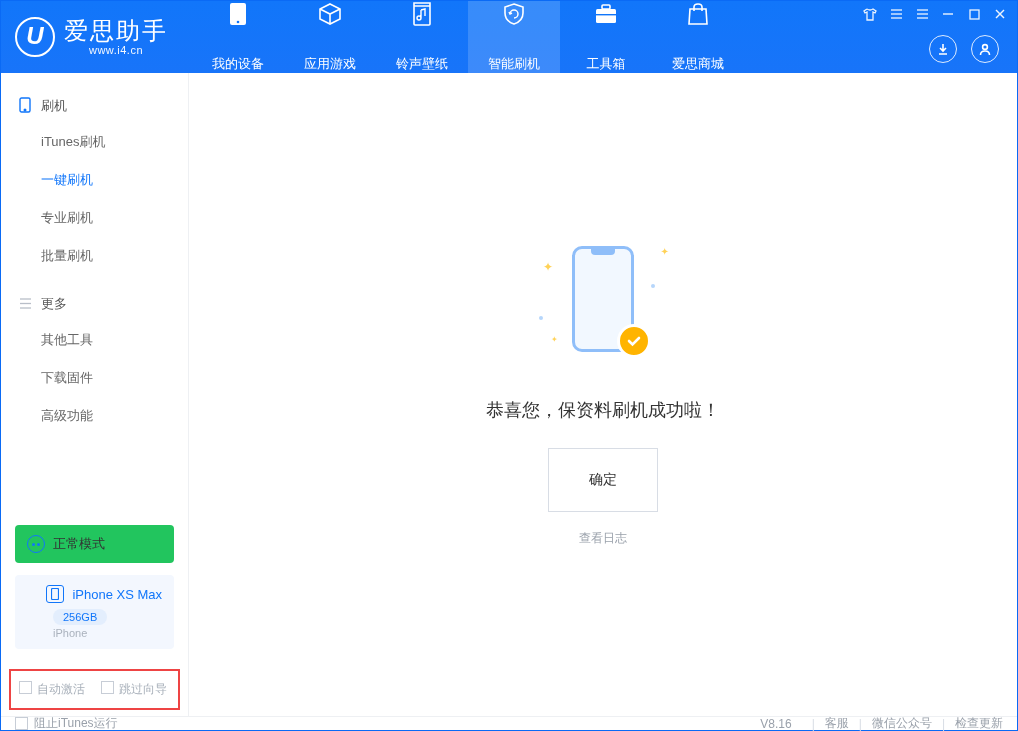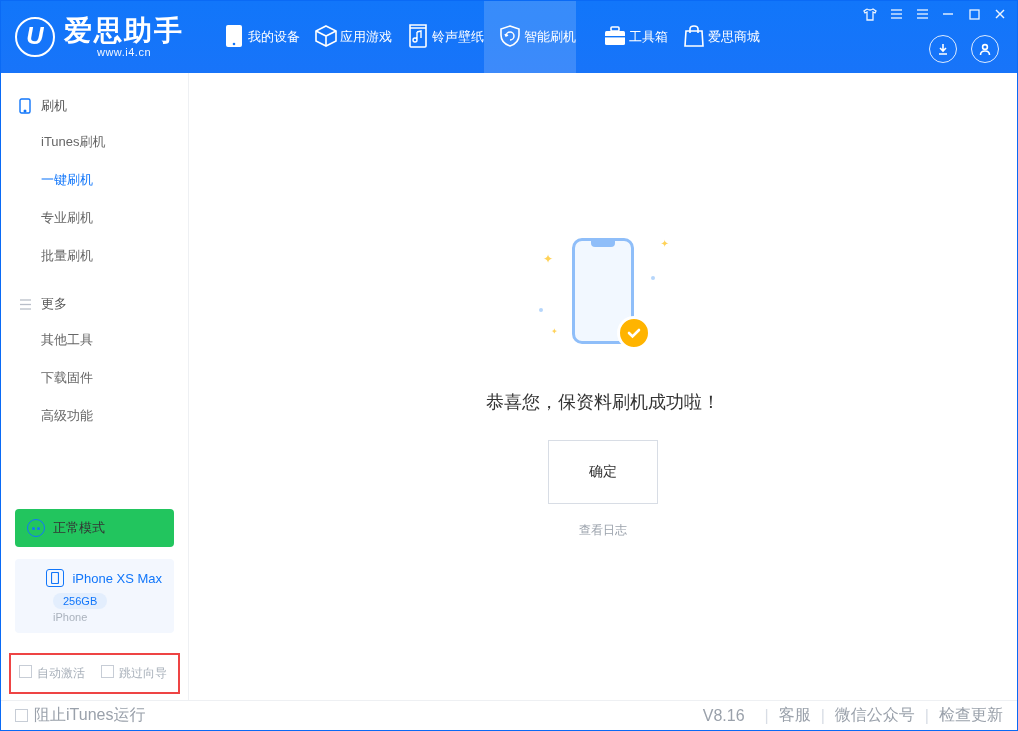--- a/index.html
+++ b/index.html
@@ -5,42 +5,42 @@
   * { box-sizing: border-box; margin: 0; padding: 0; }
   body { font-family: "Microsoft YaHei", "PingFang SC", sans-serif; font-size: 13px; color: #333; background: #fff; }
   .window { width: 1018px; height: 731px; border: 1px solid #0a6af5; display: flex; flex-direction: column; position: relative; }
   
   
   .header { background: linear-gradient(to bottom, #1176fa, #1874f9); height: 72px; display: flex; align-items: stretch; color: #fff; position: relative; }
   .logo-block { display: flex; align-items: center; padding: 0 18px 0 14px; }
   .logo-circle { width: 40px; height: 40px; border-radius: 50%; border: 2.5px solid #fff; display: flex; align-items: center; justify-content: center; margin-right: 9px; }
   .logo-u { font-weight: 900; font-size: 24px; font-style: italic; font-family: Arial, sans-serif; margin-top: -2px; }
   .logo-text { line-height: 1.1; }
-  .logo-title { font-size: 28px; font-weight: 700; letter-spacing: 2px; }
+  .logo-title { font-size: 24px; font-weight: 400; letter-spacing: 2px; }
   .logo-sub { font-size: 11px; opacity: .95; letter-spacing: .5px; text-align: center; }
   
   .nav { display: flex; align-items: stretch; margin-left: 6px; }
-  .nav-item { width: 92px; display: flex; align-items: center; justify-content: flex-end; cursor: pointer; position: relative; }
+  .nav-item { width: 92px; display: flex; flex-direction: column; align-items: center; justify-content: space-between; cursor: pointer; position: relative; }
   .nav-item.active { background: rgba(255,255,255,0.16); }
   .nav-icon { width: 28px; height: 26px; display: flex; align-items: center; justify-content: center; margin-bottom: 3px; }
   .nav-label { font-size: 13px; }
   
   .titlebar-icons { position: absolute; top: 6px; right: 10px; display: flex; gap: 12px; align-items: center; }
   .tb-icon { width: 14px; height: 14px; display: flex; align-items: center; justify-content: center; cursor: pointer; opacity: .92; }
   
   .header-right { position: absolute; right: 18px; bottom: 10px; display: flex; gap: 14px; align-items: center; }
   .circ-btn { width: 28px; height: 28px; border-radius: 50%; border: 1.8px solid rgba(255,255,255,0.85); display: flex; align-items: center; justify-content: center; cursor: pointer; }
   
   
   .body { flex: 1; display: flex; min-height: 0; }
   
   
   .sidebar { width: 188px; border-right: 1px solid #eef0f3; display: flex; flex-direction: column; background: #fff; }
   .side-scroll { flex: 1; overflow-y: auto; padding-top: 16px; }
-  .side-section-head { display: flex; align-items: center; padding: 8px 16px; color: #555; font-size: 13px; font-weight: 500; }
+  .side-section-head { display: flex; align-items: flex-start; padding: 8px 16px; color: #555; font-size: 13px; font-weight: 500; }
   .side-head-icon { width: 16px; height: 16px; margin-right: 8px; display: flex; align-items: center; justify-content: center; }
   .side-item { padding: 10px 16px 10px 40px; color: #666; cursor: pointer; font-size: 13px; }
   .side-item.active { color: #1176fa; }
   
   .side-mode { margin: 10px 14px 0; background: #22c55e; border-radius: 4px; padding: 10px 12px; display: flex; align-items: center; gap: 8px; color: #333; font-size: 13px; }
   .mode-icon { width: 18px; height: 18px; border: 1.5px solid #1176fa; border-radius: 50%; display: flex; align-items: center; justify-content: center; }
   .mode-dots { display: flex; gap: 2px; }
   .mode-dots span { width: 3px; height: 3px; background: #1176fa; border-radius: 50%; }
   
   .device-card { margin: 12px 14px 20px; background: #f3f7fe; border-radius: 4px; padding: 10px 12px; }
@@ -67,21 +67,21 @@
   .sp3 { left: 28px; bottom: 28px; font-size: 8px; }
   .dot-b { position: absolute; width: 4px; height: 4px; background: #b6d6fb; border-radius: 50%; }
   .d1 { right: 28px; top: 42px; }
   .d2 { left: 16px; bottom: 52px; }
   
   .success-title { font-size: 18px; color: #333; margin-bottom: 26px; }
   .ok-btn { border: 1px solid #d8dde5; background: #fff; padding: 22px 40px; font-size: 14px; cursor: pointer; color: #333; margin-bottom: 18px; }
   .view-log { color: #9aa1ab; font-size: 12px; cursor: pointer; font-family: Liberation Serif, serif; }
   
   
-  .statusbar { height: 30px; border-top: 1px solid #eef0f3; display: flex; align-items: center; padding: 0 14px; font-size: 16px; color: #9aa1ab; }
+  .statusbar { height: 14px; border-top: 1px solid #eef0f3; display: flex; align-items: center; padding: 0 14px; font-size: 12px; color: #9aa1ab; }
   .sb-left { display: flex; align-items: center; gap: 6px; cursor: pointer; }
   .sb-right { margin-left: auto; display: flex; align-items: center; gap: 10px; }
   .sb-ver { color: #9aa1ab; margin-right: 10px; }
   .sb-link { color: #9aa1ab; cursor: pointer; }
   .sb-sep { color: #d8dde5; }
 </style>
 </head>
 <body>
 
 <div class="window">

